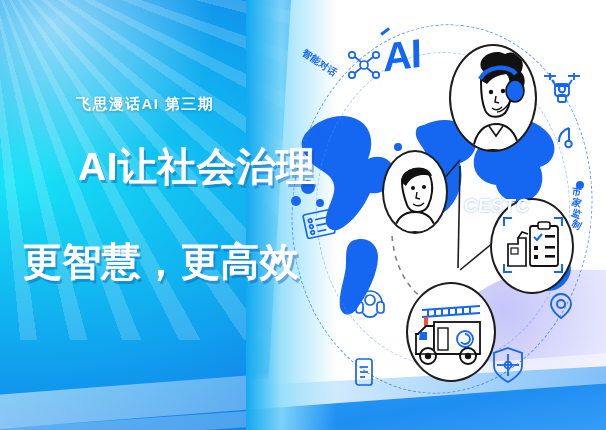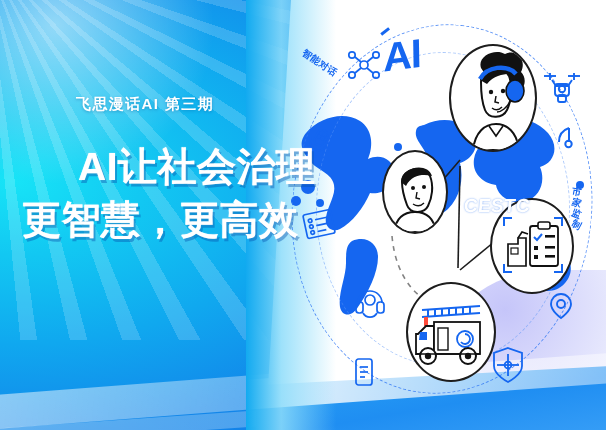--- a/index.html
+++ b/index.html
@@ -91,40 +91,40 @@
   .ring-b{left:316px;top:52px;width:252px;height:312px;border-color:#5a94f7;opacity:.5;}
 
   
   .bubble{
     position:absolute;border-radius:50%;
     background:#fff;border:2.2px solid #1d1d1d;
     overflow:hidden;
   }
 
   
-  .copy{position:absolute;left:0;top:0;width:300px;height:346px;}
+  .copy{position:absolute;left:0;top:0;width:300px;height:346px;text-align:center;}
   .eyebrow{
     position:absolute;left:76px;top:95px;
     color:#ffffff;
     font-size:15px;font-weight:700;letter-spacing:1.4px;
     text-shadow:0 1px 3px rgba(0,60,130,.35);
     white-space:nowrap;
   }
   .headline{
     position:absolute;left:30px;top:140px;width:270px;
     color:#ffffff;
     font-size:39px;line-height:53px;font-weight:900;
     letter-spacing:.5px;
     text-shadow:
       2px 3px 0 rgba(6,84,175,.42),
       0 0 1px rgba(255,255,255,.9);
     white-space:nowrap;
   }
   .headline .l1{display:block;margin-left:48px;}
-  .headline .l2{display:block;margin-left:-8px;}
+  .headline .l2{display:block;margin-left:-8px;margin-top:42px;}
 
   
   .ai-mark{
     position:absolute;left:383px;top:33px;
     font-size:40px;font-weight:900;color:#1566f0;
     letter-spacing:-1px;
     transform:rotate(-7deg) skewX(-6deg);
   }
   .ai-tick{position:absolute;left:380px;top:30px;width:10px;height:2.5px;background:#1566f0;transform:rotate(-38deg);}
 

